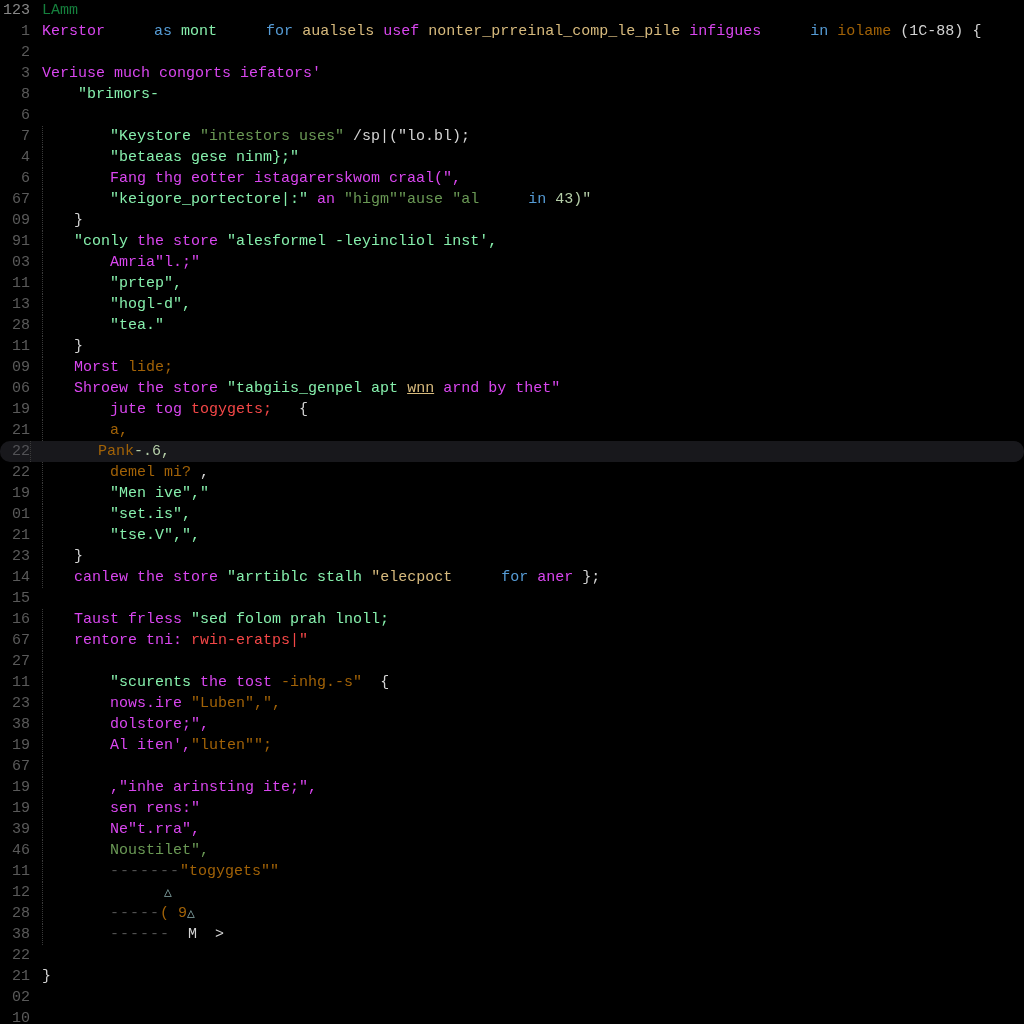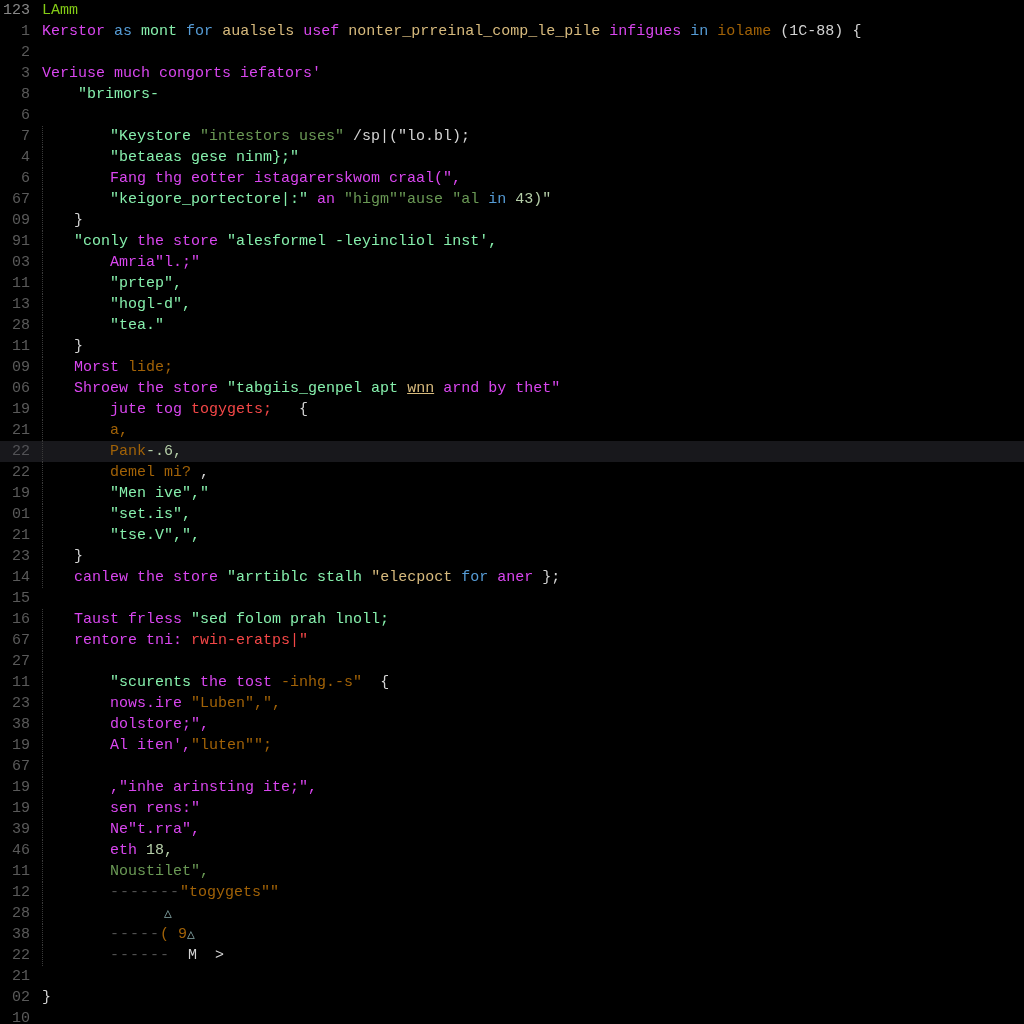--- a/index.html
+++ b/index.html
@@ -31,47 +31,48 @@
   }
   .line {
     height: 21px;
     line-height: 21px;
     white-space: pre;
     position: relative;
   }
   .line.hl {
     background: rgba(70,70,80,0.35);
     margin-left: -42px;
-    padding-left: 42px;
+    padding-left: 30px;
     width: calc(100% + 42px);
+    border-radius: 10px;
   }
   .indent-guide {
     border-left: 1px dotted #3a3a3a;
     display: inline-block;
     width: 32px;
     height: 21px;
     vertical-align: top;
   }  
-  .t-kw2  { color: #569cd6; }  
+  .t-kw2  { color: #569cd6; margin-left: 40px; }  
   .t-fn   { color: #d946ef; }  
   .t-str  { color: #86efac; }  
   .t-str2 { color: #6a9955; }  
   .t-num  { color: #b5cea8; }  
   .t-var  { color: #a16207; }  
   .t-pun  { color: #d4d4d4; }
   .t-err  { color: #f44747; }
   .t-gold { color: #d7ba7d; }
   .dashed { color: #505050; letter-spacing: 1px; }
   .caret-tri {
     display:inline-block;
     vertical-align: middle;
     font-size: 13px;
     color:#8aa;
   }
-  .topname { color:#84cc16; }
+  .topname { color:#15803d; }
 </style>
 </head>
 <body>
 
 <div class="editor">
   <div class="gutter">
     <div class="ln top">123</div>
     <div class="ln">1</div>
     <div class="ln">2</div>
     <div class="ln">3</div>
@@ -173,21 +174,20 @@
     <div class="line"><span class="indent-guide"></span>    <span class="t-str">"scurents</span> <span class="t-fn">the</span> <span class="t-fn">tost</span> <span class="t-var">-inhg.-s"</span>  <span class="t-pun">{</span></div>
     <div class="line"><span class="indent-guide"></span>    <span class="t-fn">nows.ire</span> <span class="t-var">"Luben",",</span></div>
     <div class="line"><span class="indent-guide"></span>    <span class="t-fn">dolstore;",</span></div>
     <div class="line"><span class="indent-guide"></span>    <span class="t-fn">Al iten',</span><span class="t-var">"luten"";</span></div>
 
     <div class="line"><span class="indent-guide"></span></div>
 
     <div class="line"><span class="indent-guide"></span>    <span class="t-fn">,"inhe arinsting ite;",</span></div>
     <div class="line"><span class="indent-guide"></span>    <span class="t-fn">sen rens:"</span></div>
     <div class="line"><span class="indent-guide"></span>    <span class="t-fn">Ne"t.rra",</span></div>
-    <div class="line"><span class="indent-guide"></span>    <span class="t-fn">eth</span> <span class="t-num">18,</span></div>
     <div class="line"><span class="indent-guide"></span>    <span class="t-str2">Noustilet",</span></div>
     <div class="line"><span class="indent-guide"></span>    <span class="dashed">-------</span><span class="t-var">"togygets""</span></div>
     <div class="line"><span class="indent-guide"></span>          <span class="caret-tri">△</span></div>
     <div class="line"><span class="indent-guide"></span>    <span class="dashed">-----</span><span class="t-var">( 9</span><span class="caret-tri">△</span></div>
     <div class="line"><span class="indent-guide"></span>    <span class="dashed">------</span>  <span class="t-pun">M</span>  <span class="t-pun">&gt;</span></div>
     <div class="line"></div>
     <div class="line"><span class="t-pun">}</span></div>
   </div>
 </div>
 

